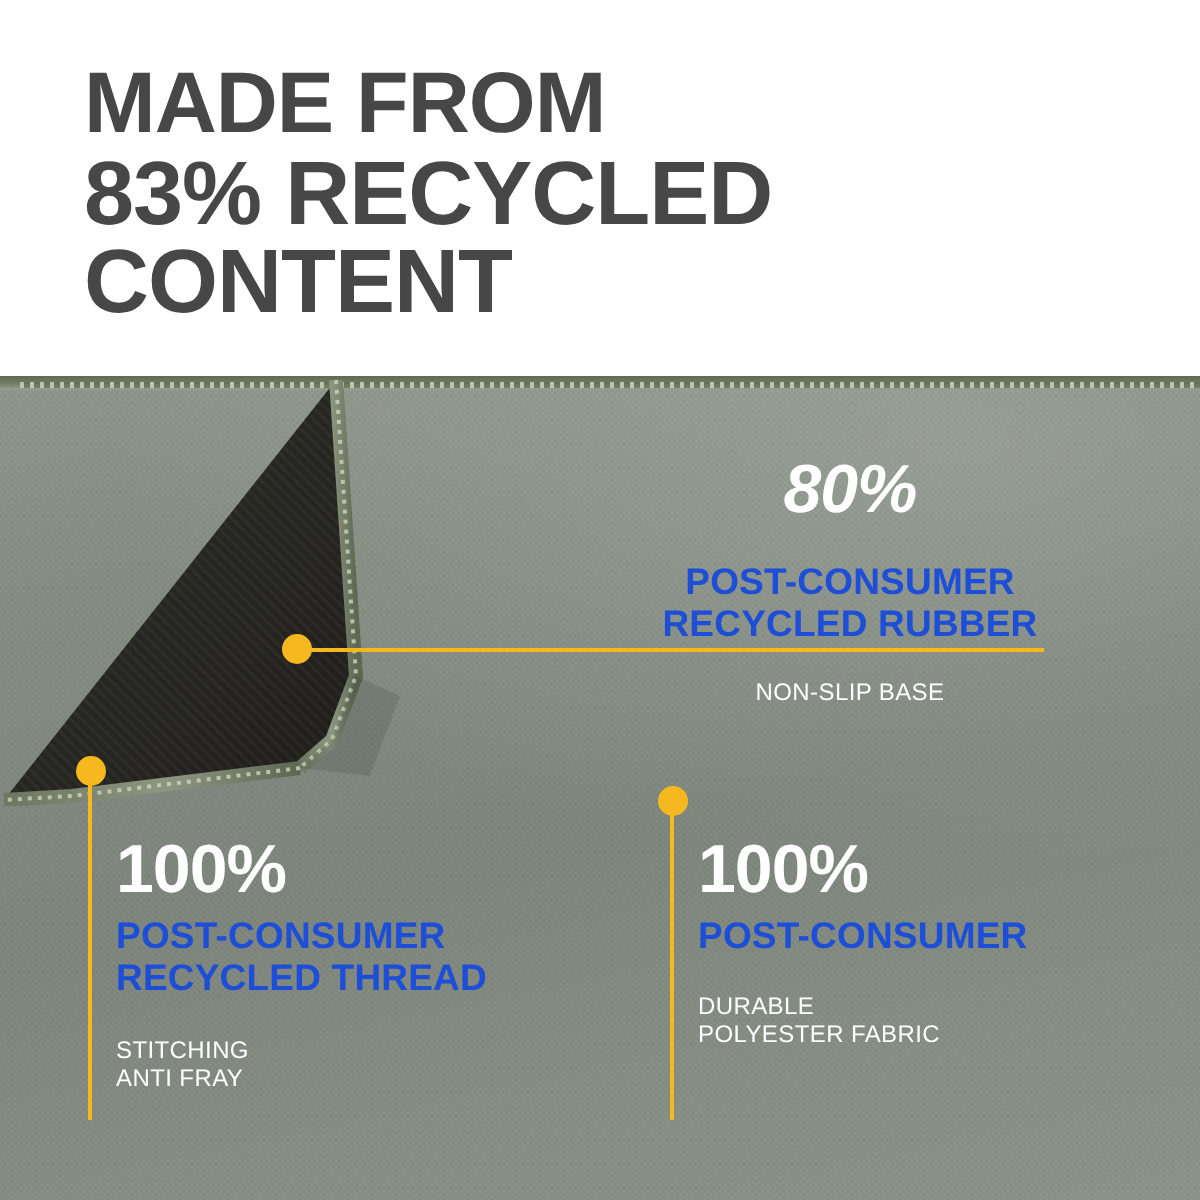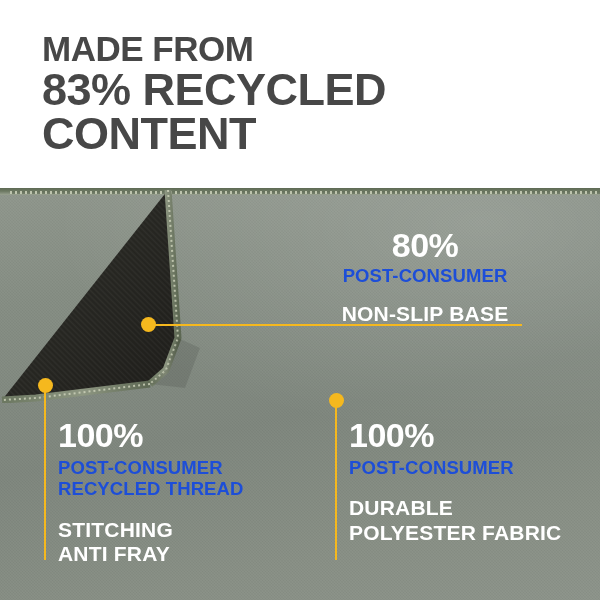--- a/index.html
+++ b/index.html
@@ -29,21 +29,21 @@
   }
   #headline .hl {
     display: block;
     font-weight: 900;
     color: #474747;
     letter-spacing: -0.5px;
     line-height: 0.96;
     text-transform: uppercase;
     white-space: nowrap;
   }
-  #headline .hl-1 { font-size: 35px; }
+  #headline .hl-1 { font-size: 43px; }
   #headline .hl-2 { font-size: 45px; margin-top: 2px; }
   #headline .hl-3 { font-size: 45px; margin-top: 1px; }
 
   
   #mat {
     position: absolute;
     left: -24px;
     top: 188px;
     width: 648px;
     height: 430px;
@@ -135,31 +135,31 @@
     font-weight: 700;
     font-size: 18.5px;
     line-height: 1.15;
     letter-spacing: 0.1px;
     text-transform: uppercase;
     white-space: nowrap;
   }
   .sub {
     display: block;
     color: #ffffff;
-    font-weight: 700;
-    font-size: 21px;
+    font-weight: 400;
+    font-size: 12px;
     line-height: 1.18;
     letter-spacing: 0.2px;
     text-transform: uppercase;
     white-space: nowrap;
   }
 
   
   #callout-rubber { left: 300px; top: 228px; width: 250px; text-align: center; }
-  #callout-rubber .pct { margin-bottom: 3px; }
+  #callout-rubber .pct { margin-bottom: 18px; font-style: italic; }
   #callout-rubber .sub-wrap { margin-top: 16px; }
 
   
   #callout-thread { left: 58px; top: 418px; }
   #callout-thread .pct { margin-bottom: 5px; }
   #callout-thread .sub-wrap { margin-top: 18px; }
 
   
   #callout-polyester { left: 349px; top: 418px; }
   #callout-polyester .pct { margin-bottom: 5px; }
@@ -221,20 +221,21 @@
 
   <div id="headline">
     <span class="hl hl-1">MADE FROM</span>
     <span class="hl hl-2">83% RECYCLED</span>
     <span class="hl hl-3">CONTENT</span>
   </div>
 
   <div class="callout" id="callout-rubber">
     <span class="pct">80%</span>
     <span class="desc">POST-CONSUMER</span>
+    <span class="desc">RECYCLED RUBBER</span>
     <div class="sub-wrap">
       <span class="sub">NON-SLIP BASE</span>
     </div>
   </div>
 
   <div class="callout" id="callout-thread">
     <span class="pct">100%</span>
     <span class="desc">POST-CONSUMER</span>
     <span class="desc">RECYCLED THREAD</span>
     <div class="sub-wrap">

